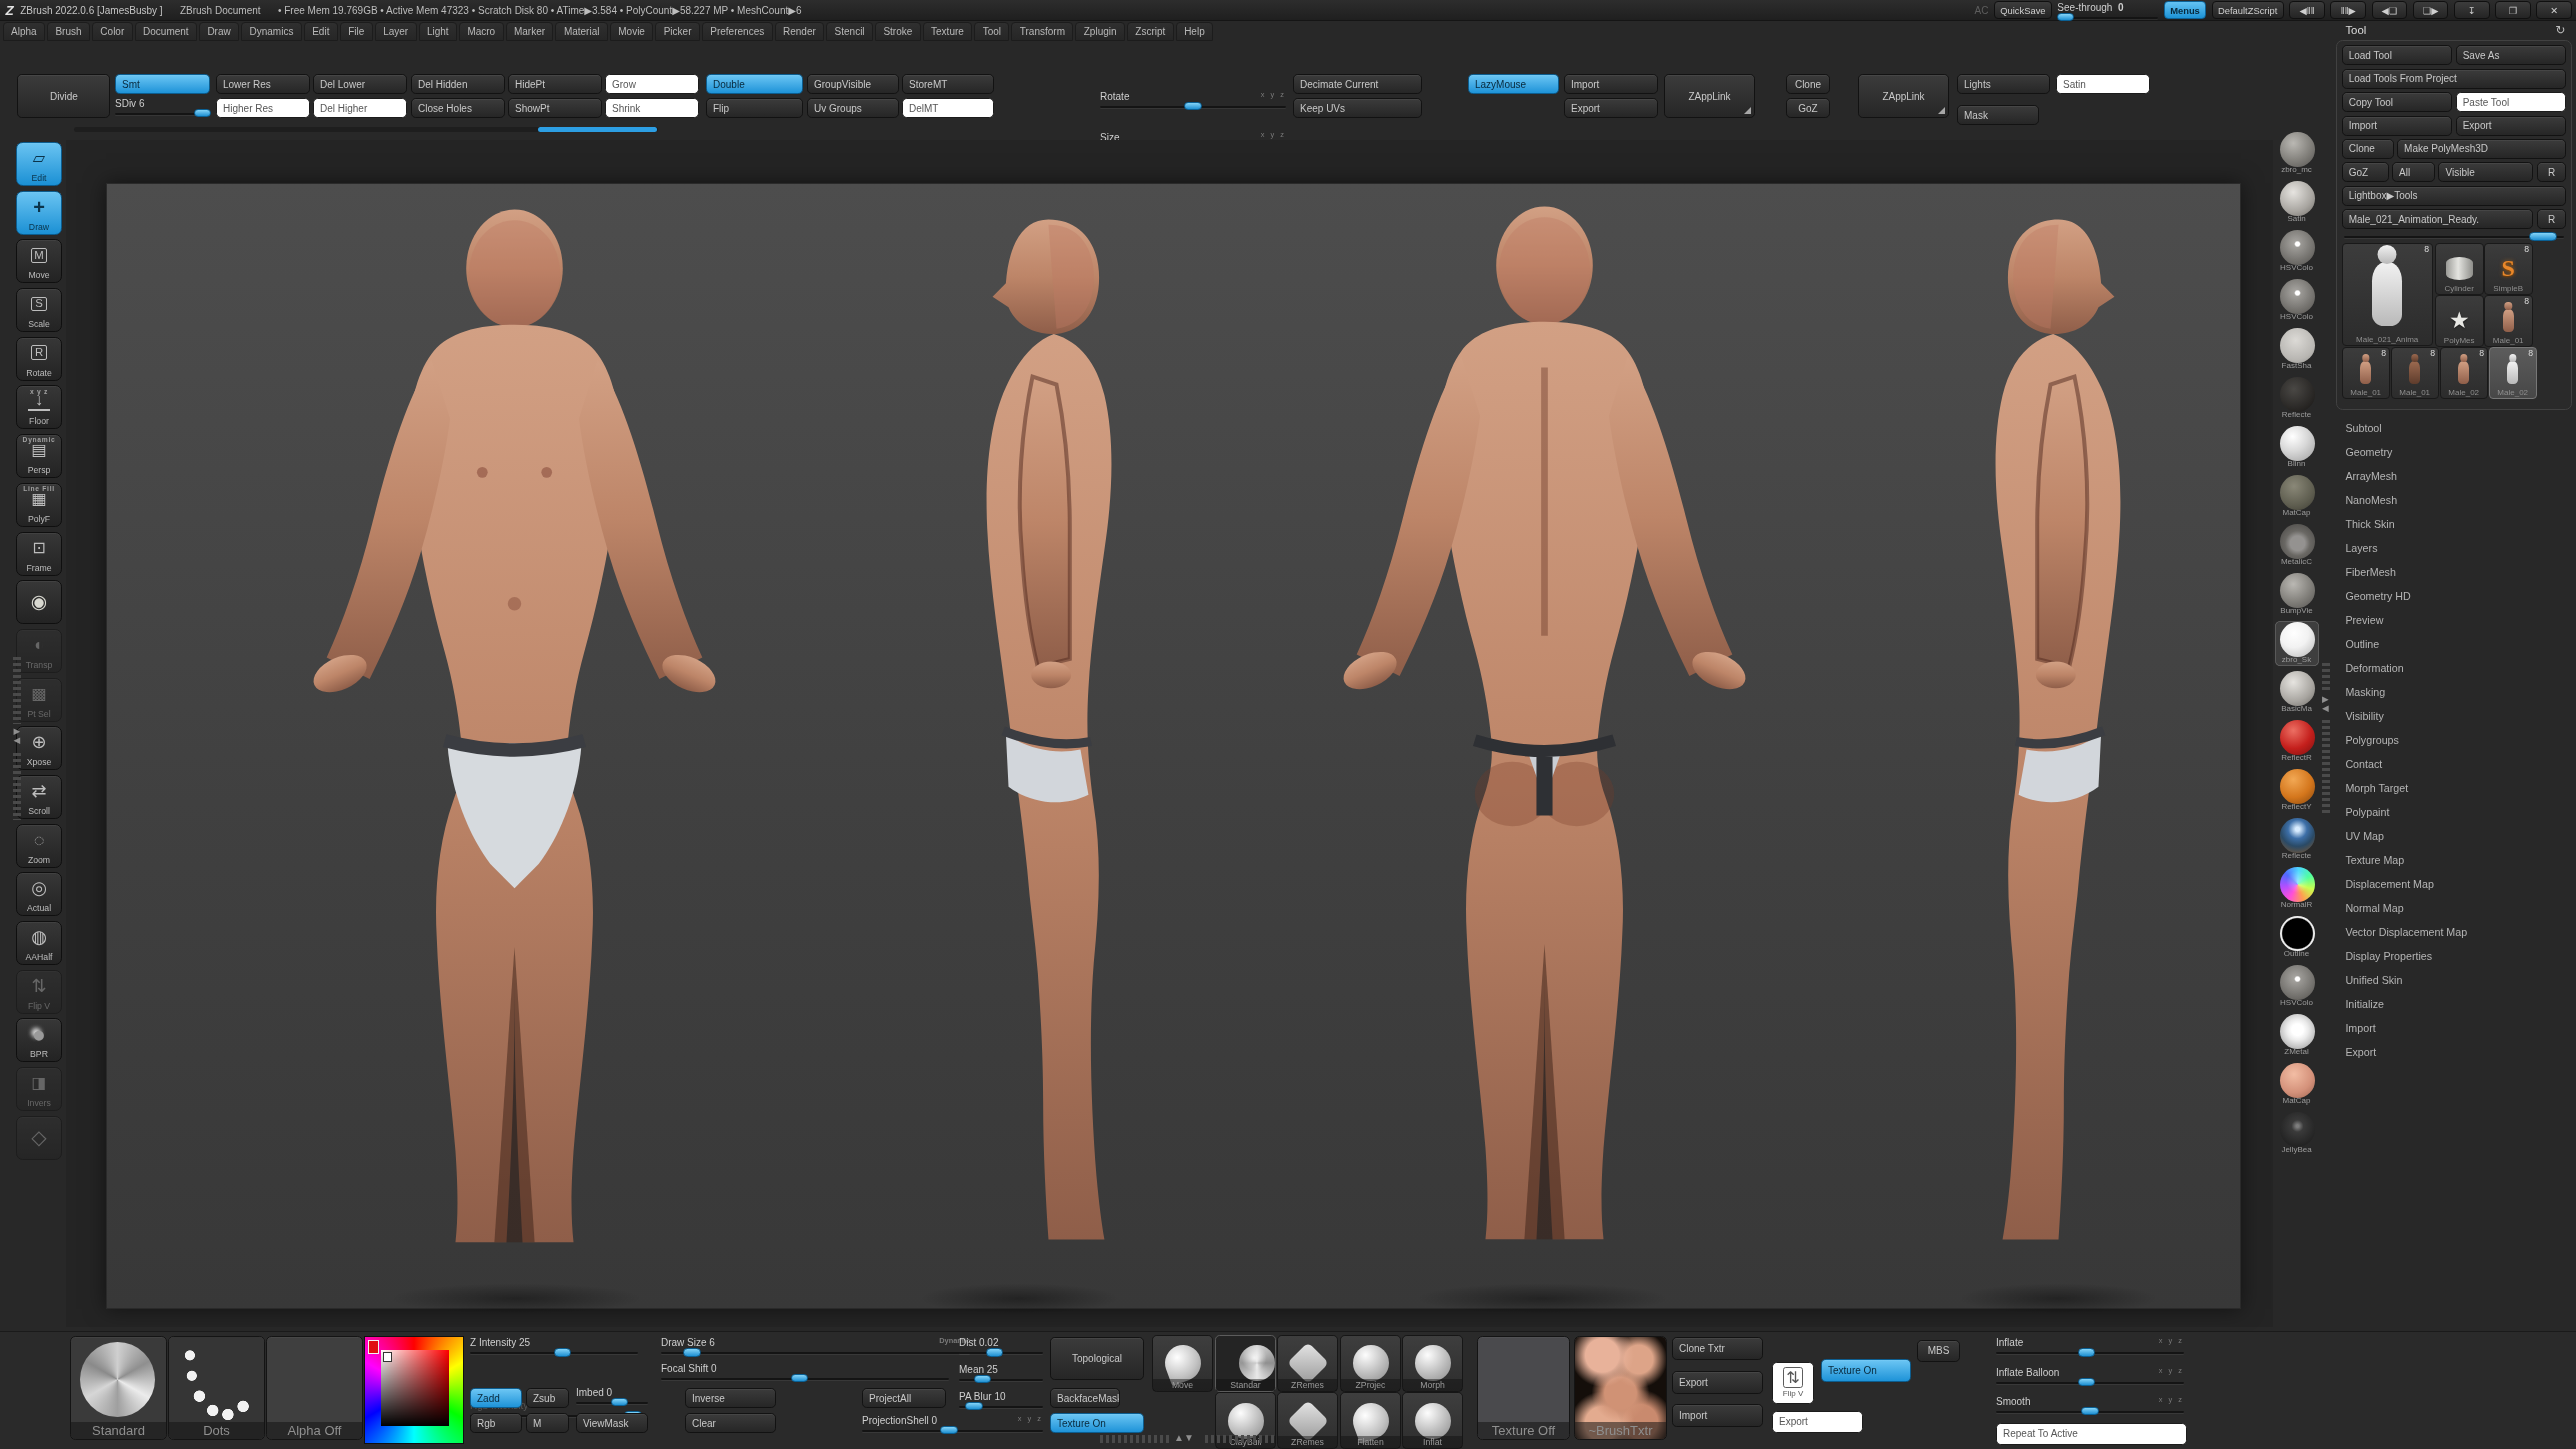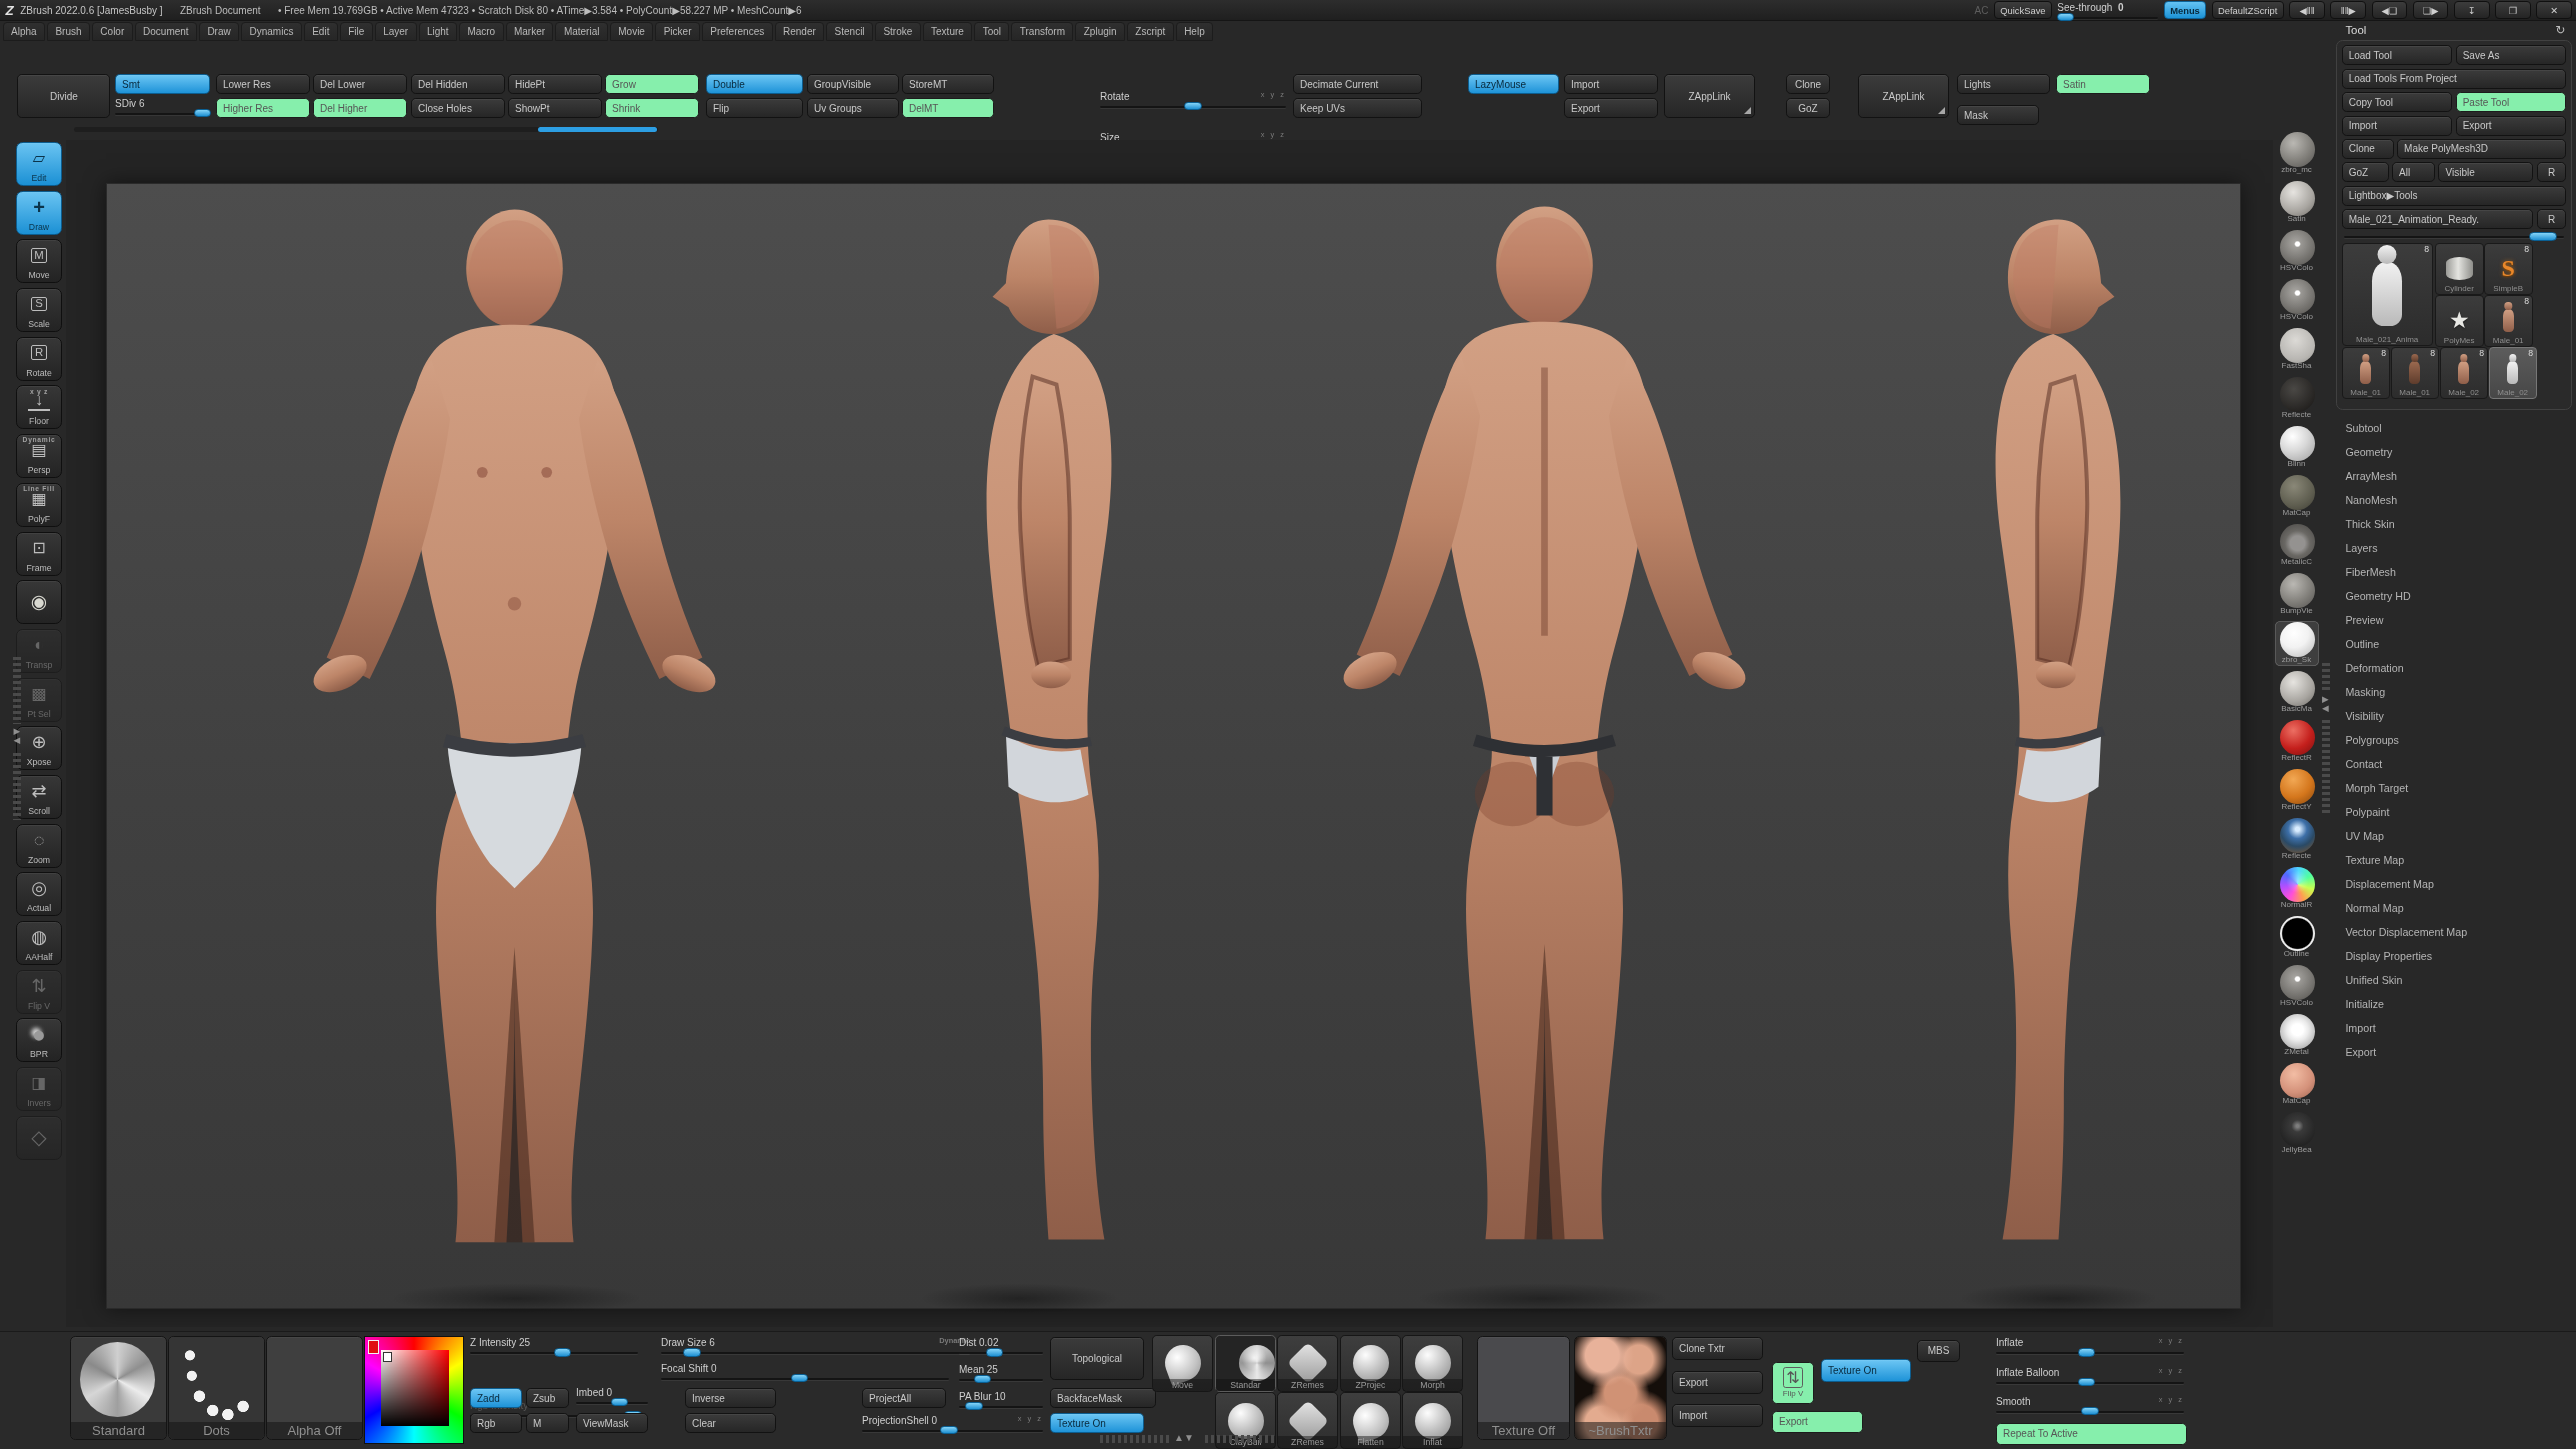--- a/index.html
+++ b/index.html
@@ -24,21 +24,21 @@
   
   #menubar{position:absolute;left:2.7px;top:21.5px;display:flex;gap:2px;}
   .tab{height:17px;padding:0 7.4px;display:flex;align-items:center;font-size:10px;color:#b9b9b9;
     background:linear-gradient(#2f2f2f,#262626);border:0.7px solid #1c1c1c;border-radius:4px 4px 0 0;}
   
   .btn{box-sizing:border-box;background:linear-gradient(#3b3b3b,#262626);border:0.7px solid #121212;
     border-radius:4.7px;color:#c9c9c9;font-size:10px;display:flex;align-items:center;
     padding:0 6px;height:20px;box-shadow:inset 0 0.7px 0 rgba(255,255,255,.08);white-space:nowrap;overflow:hidden;}
   .btn.center{justify-content:center;padding:0 2.7px;}
   .btn.active{background:linear-gradient(#6cc6f4,#1e93d8);color:#08293c;border-color:#0c5d8f;font-weight:normal;}
-  .btn.dim{color:#565656;background:#86efac;box-shadow:none;border-color:#1c1c1c;}
+  .btn.dim{color:#565656;background:#ffffff;box-shadow:none;border-color:#1c1c1c;}
   .btn.tall{height:44px;}
   .corner:after{content:"";position:absolute;right:2.7px;bottom:2.7px;border-left:7.4px solid transparent;border-bottom:7.4px solid #bdbdbd;opacity:.85;}
   
   .sl{position:relative;}
   .sl .lab{font-size:10px;color:#cfcfcf;white-space:nowrap;line-height:11.4px;}
   .sl .tr{position:relative;height:2px;background:#141414;border-radius:1.3px;
     box-shadow:0 0.7px 0 rgba(255,255,255,.09);margin-top:3.4px;}
   .sl .th{position:absolute;top:-4px;left:calc(var(--p,50%) - 8.7px);width:17.4px;height:8.7px;border-radius:4.7px;
     background:linear-gradient(#84d4f8,#1f90d2);border:0.7px solid #0a5f93;box-sizing:border-box;}
   .sl.dim .lab{color:#565656;margin-top:37px;}
@@ -849,21 +849,21 @@
           <div class="th" style="--p:28%"></div>
         </div>
     </div>
     <div class="sl bt minisl" style="left:959px;top:59px;width:84px">
       <div class="lab">PA Blur 10</div>
         <div class="tr">
           <div class="th" style="--p:18%"></div>
         </div>
     </div>
     <div class="btn bt center" style="left:1050px;top:5.4px;width:94px;height:43px">Topological</div>
-    <div class="btn bt" style="left:1050px;top:56px;width:106px">BackfaceMask</div>
+    <div class="btn bt" style="left:1050px;top:56px;width:70px">BackfaceMask</div>
     <div class="btn bt active" style="left:1050px;top:81px;width:94px">Texture On</div>
 
     <div id="brushgrid">
       <div class="btile" style="left: 1152px; top: 2.7px;">
         <div class="bico drop"></div>
         <div class="blab">Move</div>
       </div>
 
       <div class="btile" data-state="selected" style="left: 1215px; top: 2.7px;">
         <div class="bico swirl"></div>

